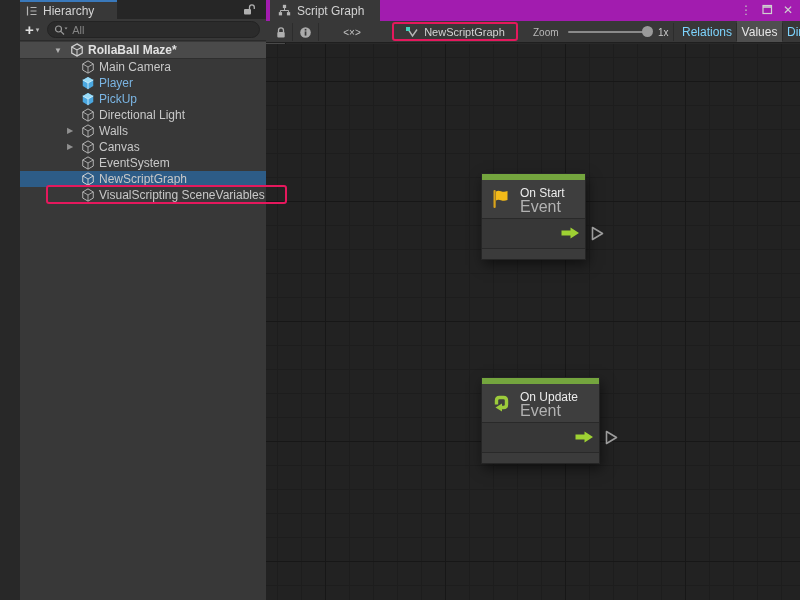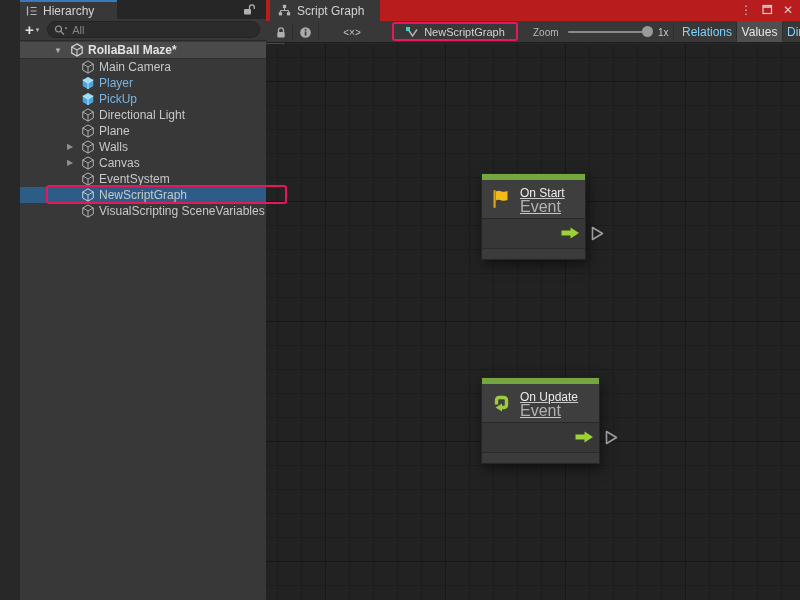--- a/index.html
+++ b/index.html
@@ -37,21 +37,21 @@
   .row .obj-icon{position:absolute;left:61px;top:1px;}
   .row .label{position:absolute;left:79px;top:1px;white-space:nowrap;}
   .row.prefab .label{color:#7ab4e2;}
   .row .chevron{position:absolute;right:6px;top:0px;color:#9a9a9a;font-size:13px;line-height:16px;}
   .row.selected{background:#2d5c87;}
   .annot-hier{position:absolute;left:26px;top:185px;width:241px;height:19px;border:2px solid #e5185d;
               border-radius:3px;box-sizing:border-box;z-index:40;pointer-events:none;}
 
   
   .graph{position:absolute;left:266px;top:0;width:534px;height:600px;overflow:hidden;}
-  .graph-tabstrip{position:absolute;left:0;top:0;width:100%;height:21px;background:#b91c1c;}
+  .graph-tabstrip{position:absolute;left:0;top:0;width:100%;height:21px;background:#a21caf;}
   .graph-tab{position:absolute;left:4px;top:0;width:110px;height:21px;background:#383838;display:flex;align-items:center;
              gap:6px;padding-left:8px;box-sizing:border-box;font-size:12px;color:#d2d2d2;}
   .win-controls{position:absolute;right:7px;top:0;height:19px;display:flex;align-items:center;gap:10px;color:#d0d0d0;}
   .win-close{font-size:12px;line-height:1;}
 
   .graph-toolbar{position:absolute;left:0;top:21px;width:100%;height:22px;background:#383838;border-bottom:1px solid #1f1f1f;
                  box-sizing:border-box;overflow:hidden;}
   .tbi{position:absolute;top:0;height:22px;display:flex;align-items:center;justify-content:center;}
   .tb-sep{position:absolute;top:2px;width:1px;height:18px;background:#2c2c2c;}
   .tb-vars{font-size:10px;color:#c4c4c4;}
@@ -69,21 +69,21 @@
     background-image:
       linear-gradient(to bottom,#171717 1px,transparent 1px),
       linear-gradient(to right,#171717 1px,transparent 1px),
       linear-gradient(to bottom,#1d1d1d 1px,transparent 1px),
       linear-gradient(to right,#1d1d1d 1px,transparent 1px);
     background-size:120px 120px,120px 120px,24px 24px,24px 24px;
     background-position:0 37px,59px 0,0 13px,11px 0;}
 
   .node{position:absolute;background:#3e3e3e;border:1px solid #252525;box-shadow:2px 5px 12px rgba(0,0,0,.5);}
   .node-bar{height:6px;background:#74a53e;}
-  .node-head{height:38px;border-bottom:1px solid #292929;display:flex;align-items:center;gap:7px;padding-left:7px;background:#3e3e3e;text-decoration:underline;}
+  .node-head{height:38px;border-bottom:1px solid #292929;display:flex;align-items:center;gap:7px;padding-left:7px;background:#3e3e3e;}
   .node-icon{flex:none;}
   .node-title{font-size:12px;color:#ececec;line-height:15px;white-space:nowrap;}
   .node-sub{font-size:16px;color:#b2b2b2;line-height:12px;}
   .node-body{height:29px;background:#373737;border-bottom:1px solid #292929;position:relative;}
   .node-arrow{position:absolute;right:5px;top:8px;}
   .node-foot{height:10px;background:#3b3b3b;}
   .node-port{position:absolute;right:-19px;top:52px;}
   #node-onstart{left:215px;top:129px;width:103px;}
   #node-onupdate{left:215px;top:333px;width:117px;}
 </style>
@@ -187,29 +187,20 @@
       <div class="row">
         <span class="obj-icon">
             <svg width="14" height="14" viewBox="0 0 16 16">
               <polygon points="8,1 14,4.5 14,11.5 8,15 2,11.5 2,4.5" fill="none" stroke="#b8b8b8" stroke-width="1.1"></polygon>
               <path d="M2 4.5L8 8l6-3.5M8 8v7" stroke="#b8b8b8" stroke-width="1" fill="none"></path>
             </svg>
           </span>
         <span class="label">Directional Light</span>
       </div>
 
-      <div class="row">
-        <span class="obj-icon">
-            <svg width="14" height="14" viewBox="0 0 16 16">
-              <polygon points="8,1 14,4.5 14,11.5 8,15 2,11.5 2,4.5" fill="none" stroke="#b8b8b8" stroke-width="1.1"></polygon>
-              <path d="M2 4.5L8 8l6-3.5M8 8v7" stroke="#b8b8b8" stroke-width="1" fill="none"></path>
-            </svg>
-          </span>
-        <span class="label">Plane</span>
-      </div>
 
       <div class="row">
         <span class="expander">▶</span>
         <span class="obj-icon">
             <svg width="14" height="14" viewBox="0 0 16 16">
               <polygon points="8,1 14,4.5 14,11.5 8,15 2,11.5 2,4.5" fill="none" stroke="#b8b8b8" stroke-width="1.1"></polygon>
               <path d="M2 4.5L8 8l6-3.5M8 8v7" stroke="#b8b8b8" stroke-width="1" fill="none"></path>
             </svg>
           </span>
         <span class="label">Walls</span>

